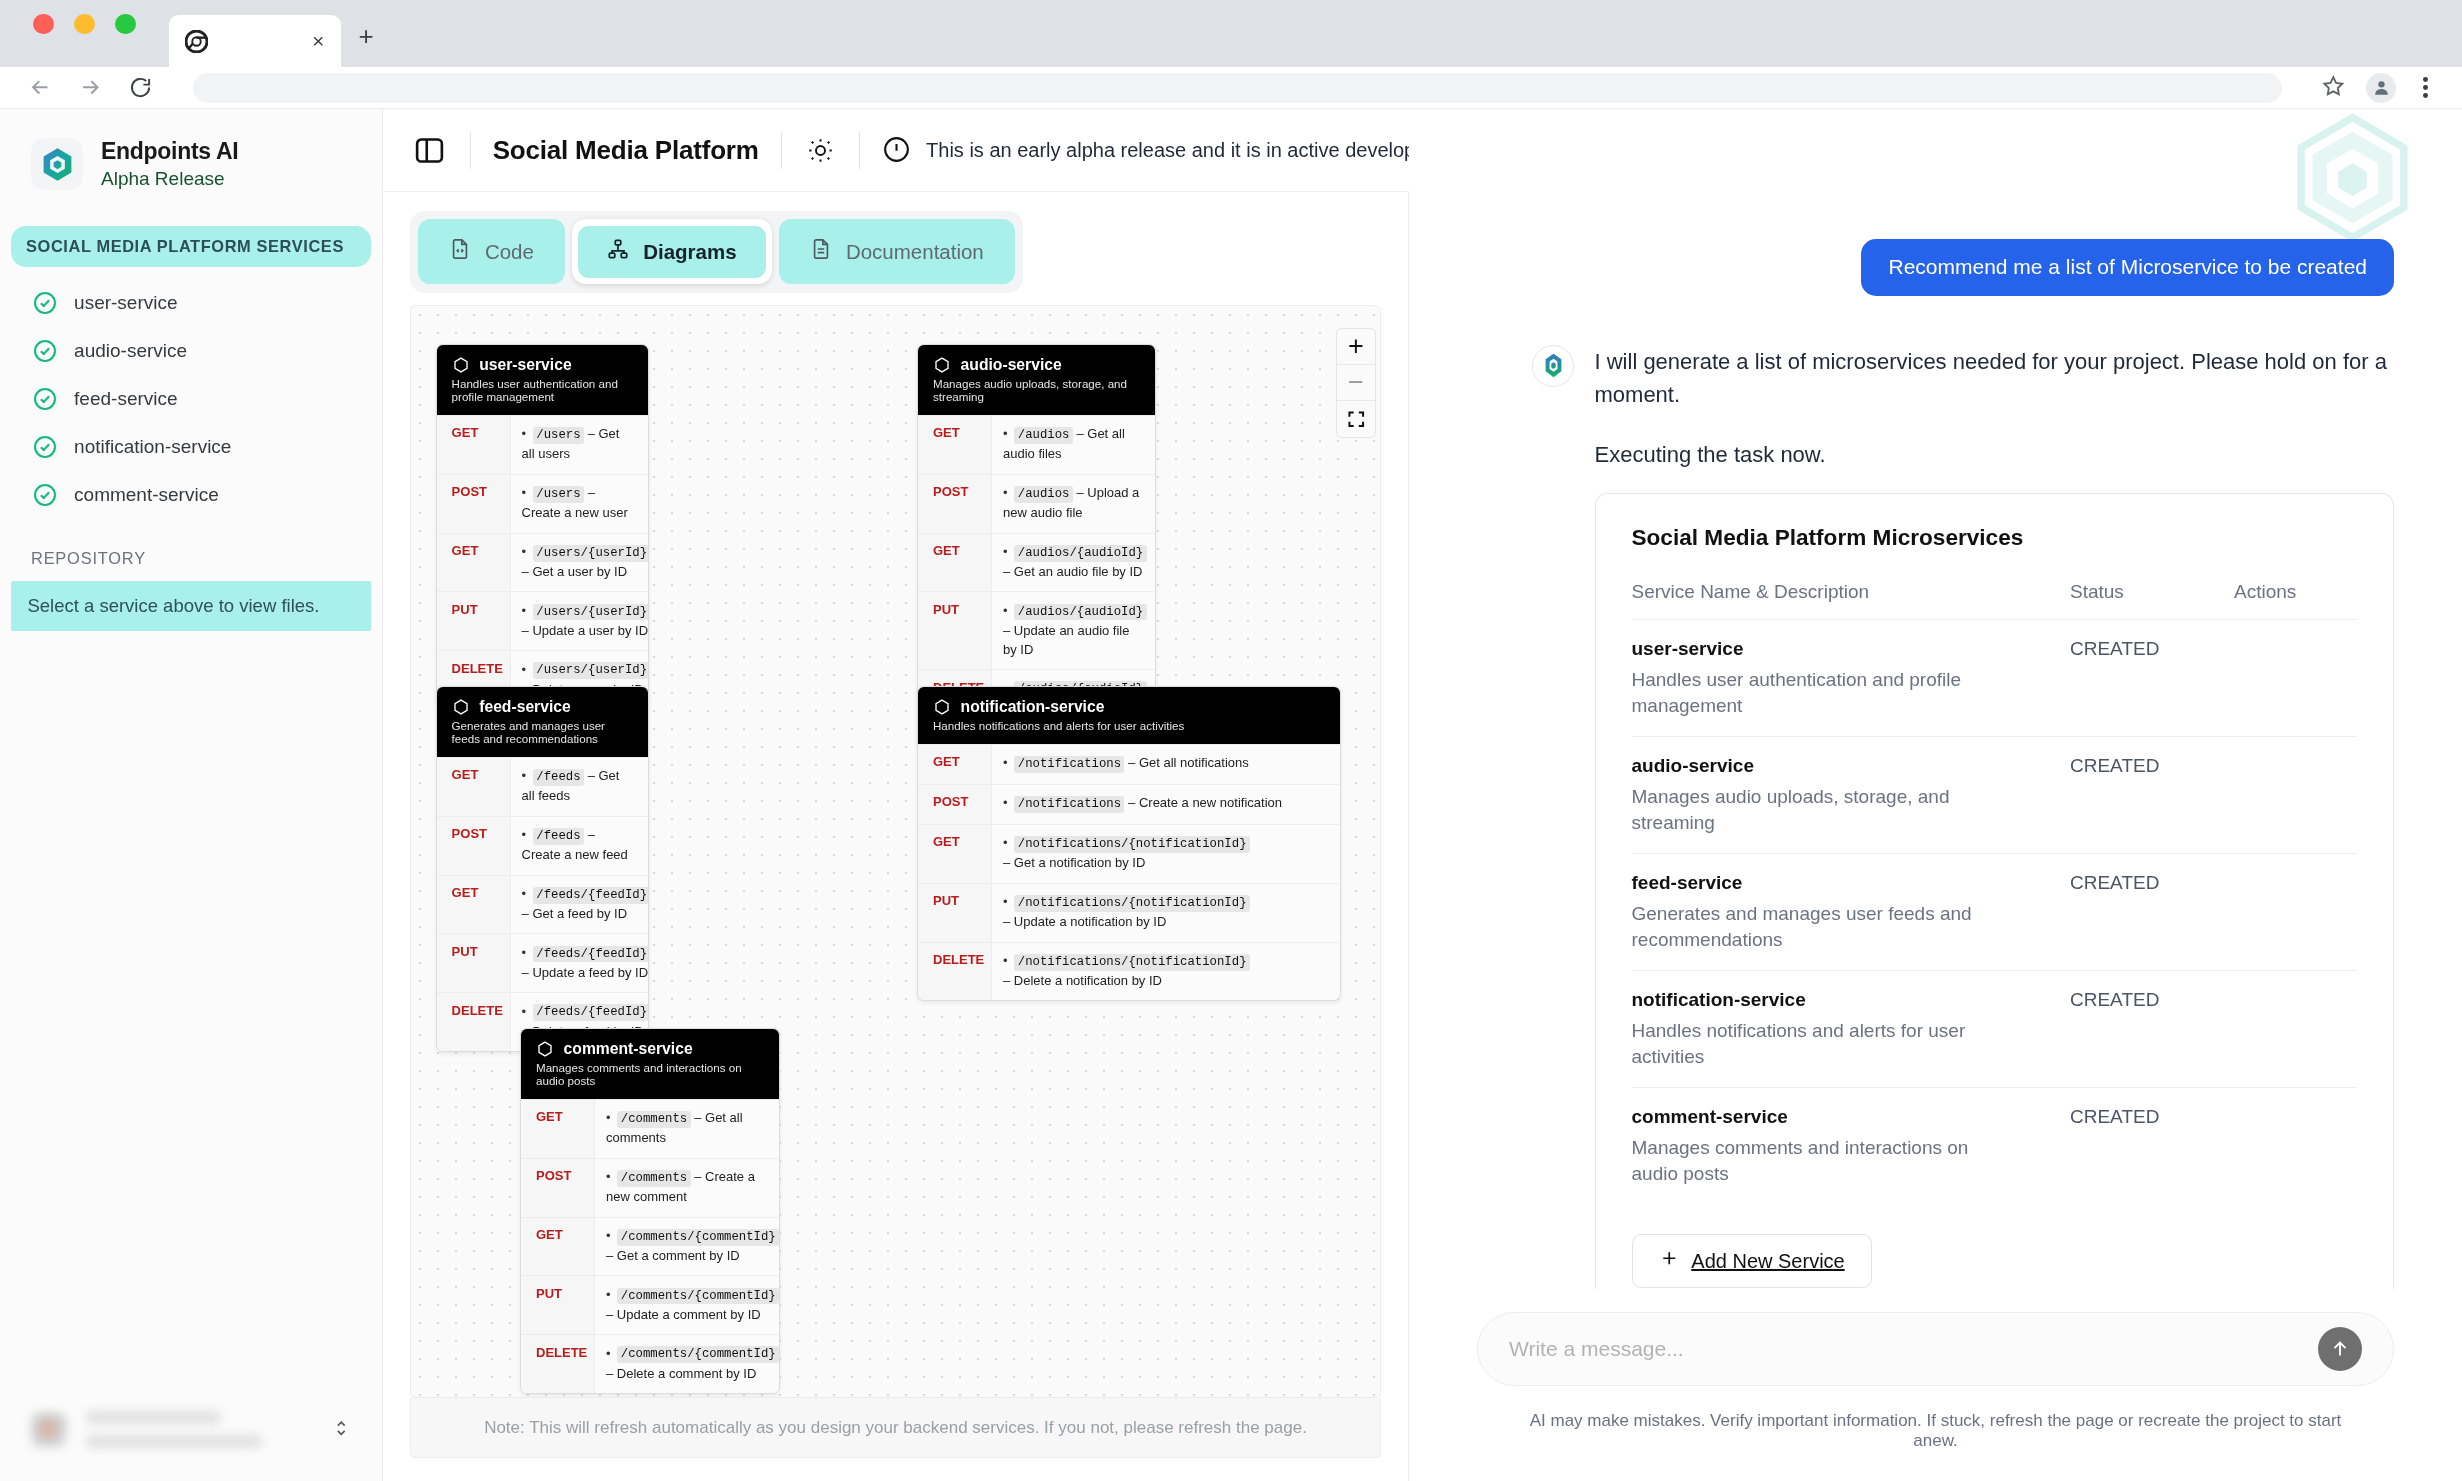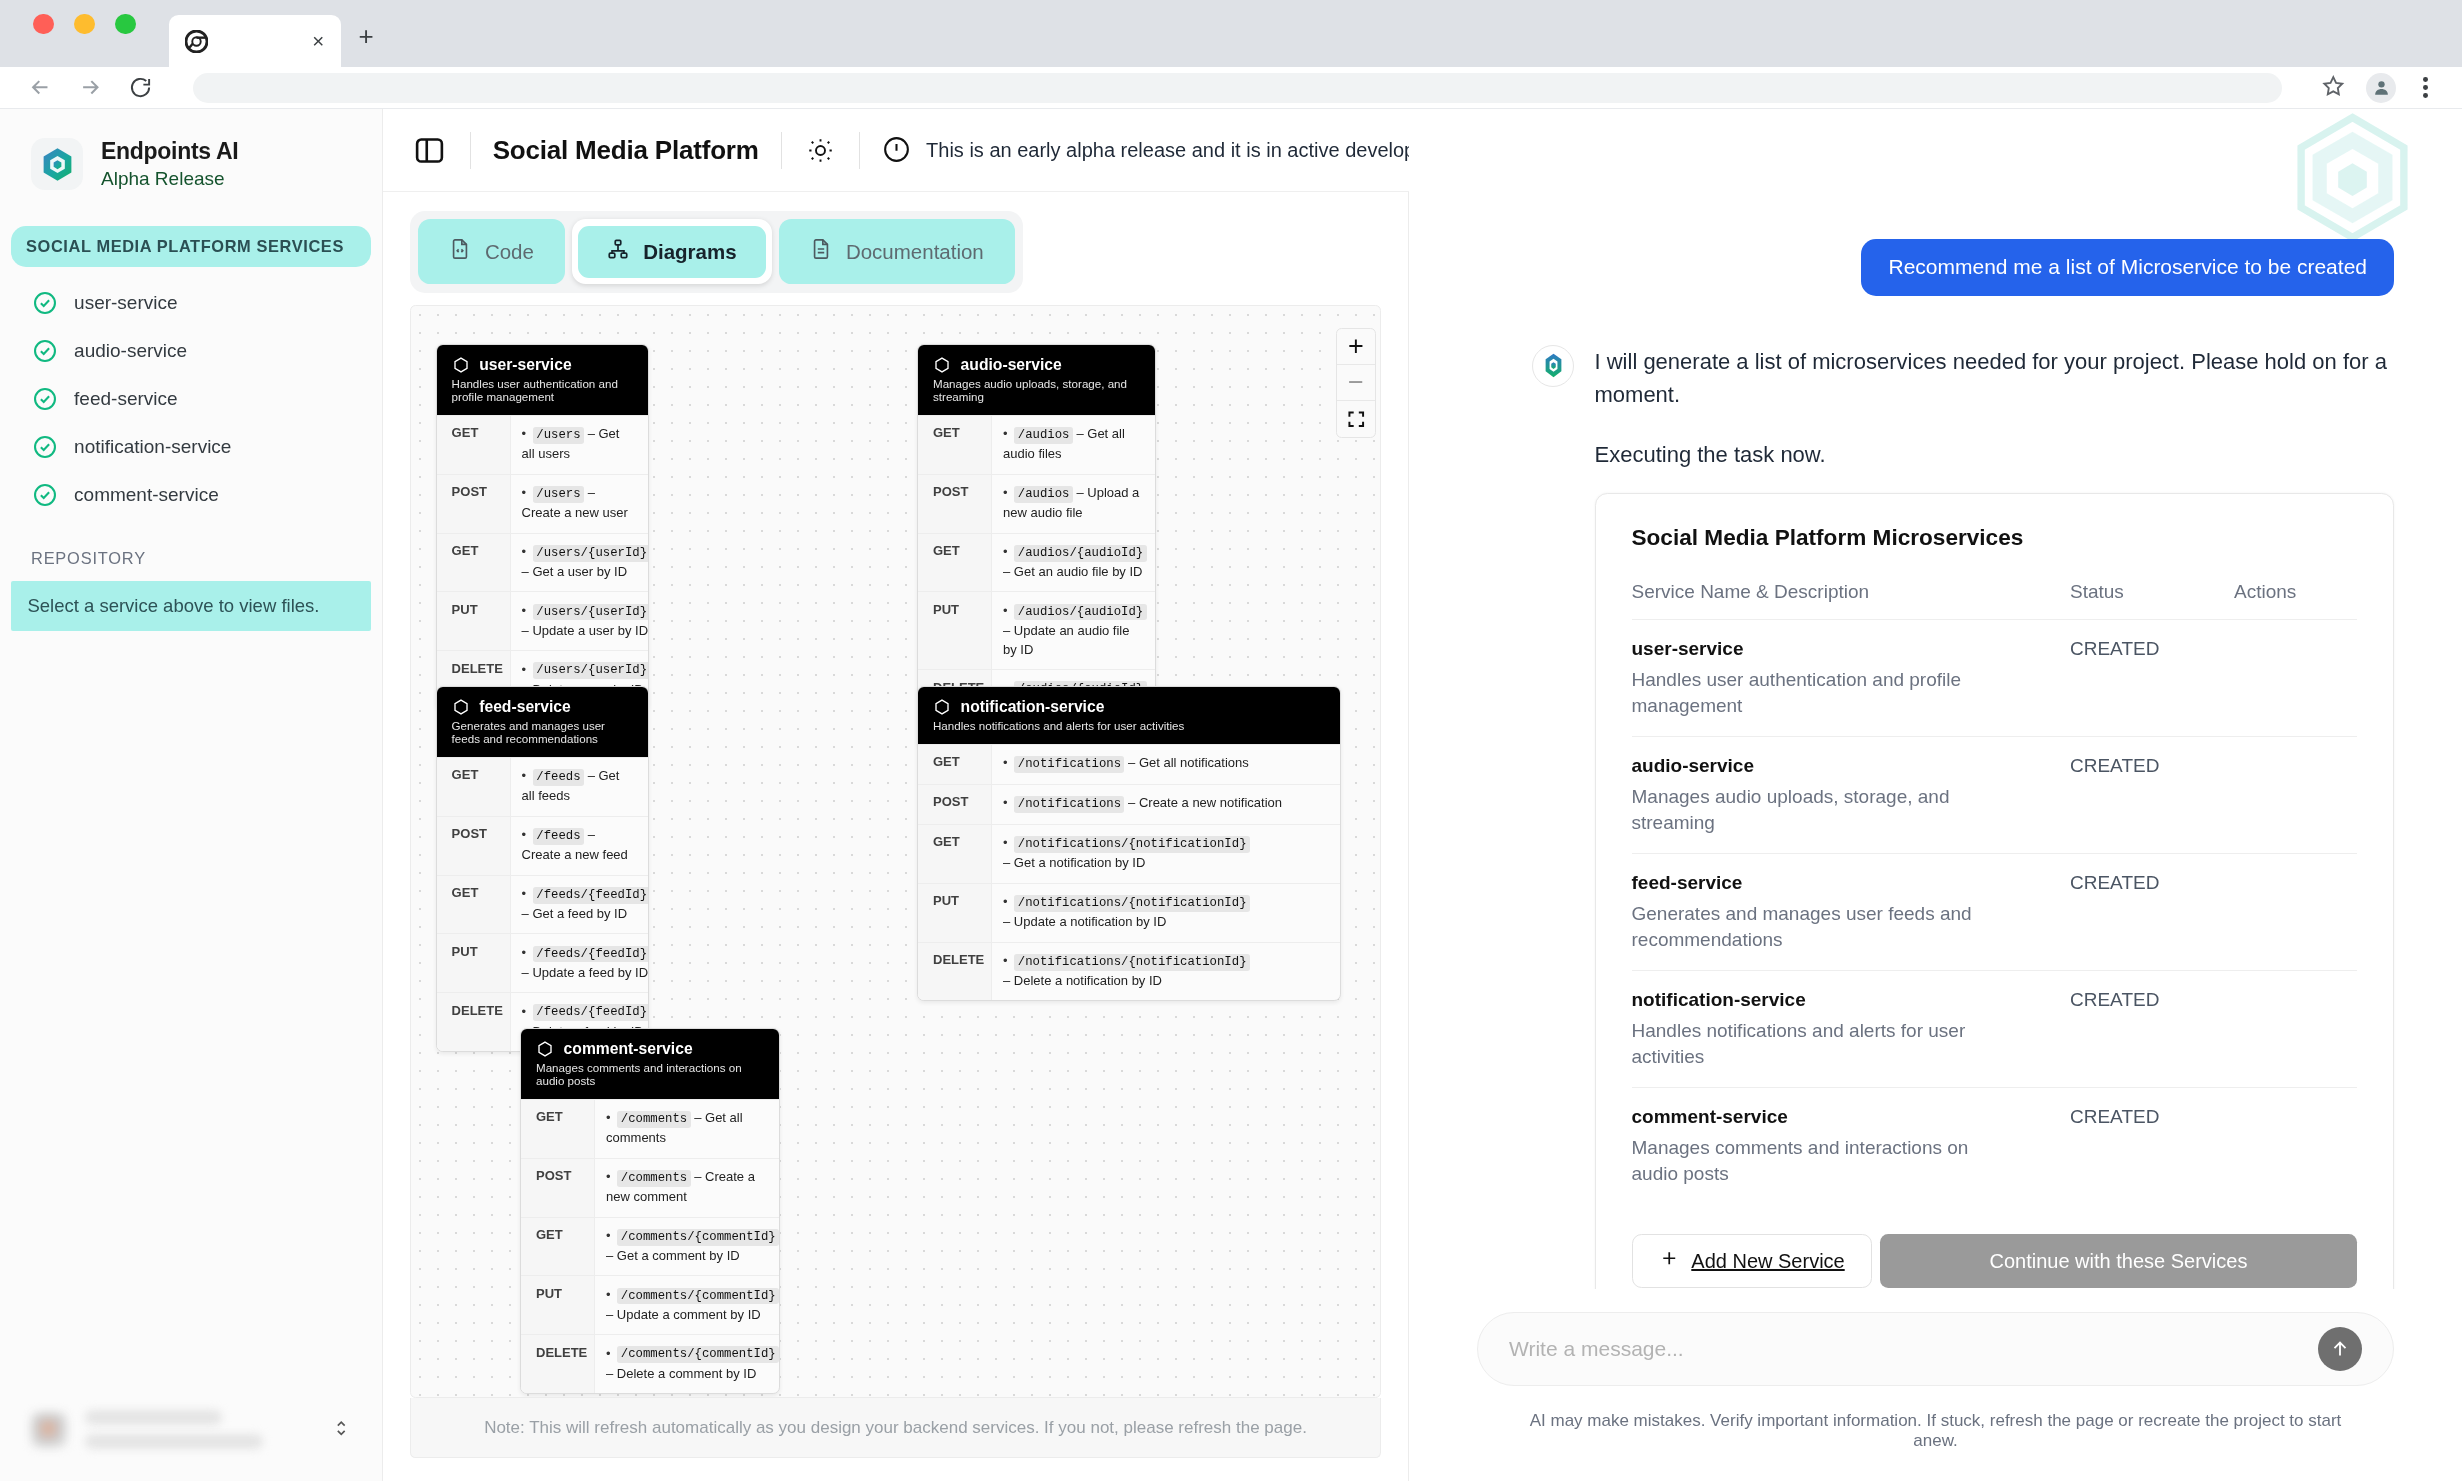--- a/index.html
+++ b/index.html
@@ -165,21 +165,21 @@
   }
   .dcard-head { background: #000; padding: 11px 15px 12.3px 15px; }
   .dcard-title { display: flex; align-items: center; gap: 9.6px; }
   .dcard-title .hexi { width: 18px; height: 18px; flex-shrink: 0; }
   .dcard-title span { color: #fff; font-size: 15.7px; font-weight: 700; }
   .dcard-desc { color: #e6e6e6; font-size: 11.6px; margin-top: 2.7px; }
   .drow { display: flex; border-top: 0.7px solid #ededed; }
   .drow:first-of-type { border-top: none; }
   .dmethod {
     width: 74px; flex-shrink: 0; background: #f6f6f6; padding: 9.6px 0 9.6px 15px;
-    font-size: 13px; font-weight: 700; color: #404040; border-right: 0.7px solid #ededed;
+    font-size: 13px; font-weight: 700; color: #b91c1c; border-right: 0.7px solid #ededed;
   }
   .dpath { flex: 1; padding: 9.6px 12.3px 9.6px 11px; font-size: 13px; color: #222; line-height: 1.45; }
   .dpath .bullet { color: #333; margin-right: 6.8px; }
   .dpath code {
     font-family: "Liberation Mono", monospace; background: #e6e6e6;
     padding: 1.4px 3.4px; border-radius: 2.7px; font-size: 12.3px; color: #111;
   }
   .canvas-note {
     height: 60px; border: 0.7px solid #ececec; border-top: none;
     border-radius: 0 0 5.5px 5.5px; background: #f7f7f7;
@@ -742,21 +742,20 @@
 
             <div class="ms-actions">
               <button class="btn-add">
                 <span>
                   <svg width="20.5" height="20.5" viewBox="0 0 24 24" fill="none" stroke="#111" stroke-width="2">
                       <path d="M12 5v14M5 12h14"></path>
                     </svg>
                 </span>
                 <span>Add New Service</span>
               </button>
-              <button class="btn-continue">Continue with these Services</button>
             </div>
 
           </div>
         </div>
       </div>
     </div>
 
     <div class="composer">
       <div class="composer-box">
         <input class="composer-input" type="text" placeholder="Write a message..." style="">

